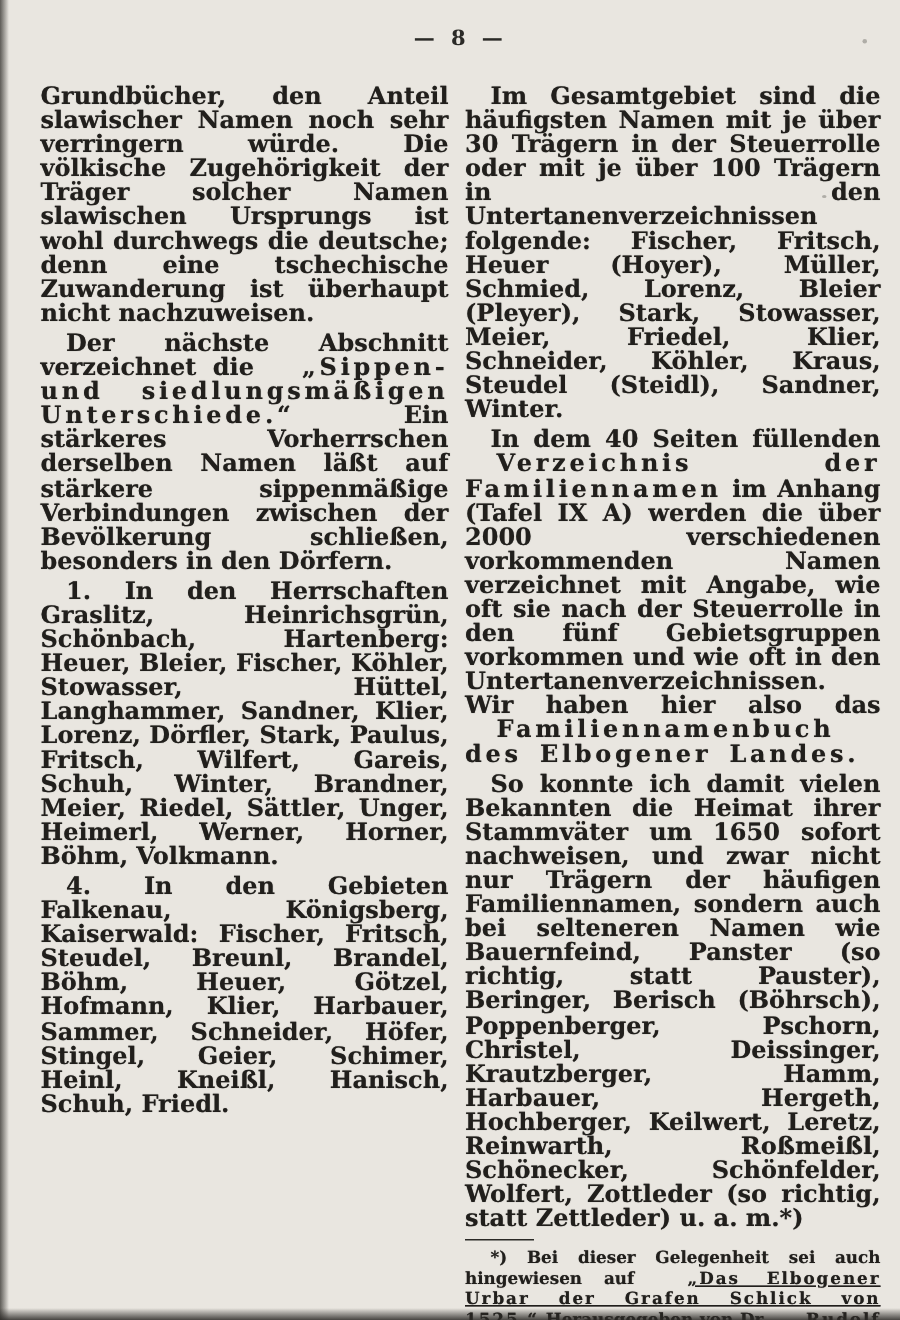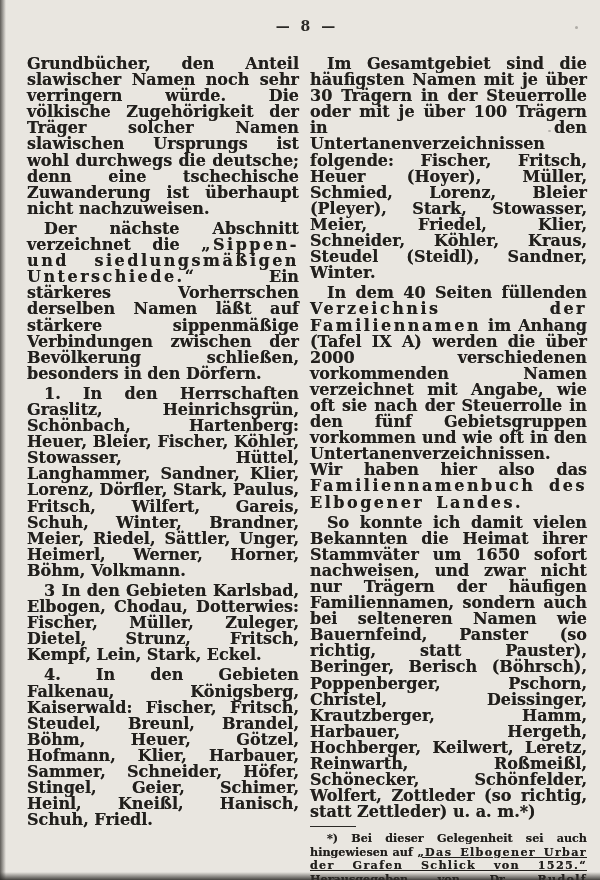--- a/index.html
+++ b/index.html
@@ -30,21 +30,21 @@
   .col.right{width:277px;}
   .para{
     margin:0 0 4px 0;
     font-size:16px;
     line-height:16.1px;
     font-weight:bold;
     text-align:justify;
     text-shadow:0 0 0.5px rgba(33,31,28,0.65);
   }
   .para.indent{text-indent:17px;}
-  .spaced{letter-spacing:2.5px;word-spacing:4px;}
+  .spaced{letter-spacing:2.5px;word-spacing:4px;margin-left:21px;}
   .footnote{margin-top:6px;}
   .fn-rule{
     width:46px;height:0;
     border-top:1.5px solid #2b2a27;
     margin:3px 0 5px 0;
   }
   .footnote .para{
     font-size:11.2px;
     line-height:13.4px;
     margin-bottom:0;
@@ -66,21 +66,20 @@
 </head>
 <body>
 
 <div class="page-inner">
   <div class="page-header">— 8 —</div>
   <div class="cols">
     <div class="col left" id="left-col">
         <p class="para"><span>Grundbücher, den Anteil slawischer Namen noch sehr verringern würde. Die völkische Zugehörigkeit der Träger solcher Namen slawischen Ursprungs ist wohl durchwegs die deutsche; denn eine tschechische Zuwanderung ist überhaupt nicht nachzuweisen.</span></p>
         <p class="para indent"><span>Der nächste Abschnitt verzeichnet die </span><span class="spaced">„Sippen- und siedlungsmäßigen Unterschiede.“</span><span> Ein stärkeres Vorherrschen derselben Namen läßt auf stärkere sippenmäßige Verbindungen zwischen der Bevölkerung schließen, besonders in den Dörfern.</span></p>
         <p class="para indent"><span>1. In den Herrschaften Graslitz, Heinrichsgrün, Schönbach, Hartenberg: Heuer, Bleier, Fischer, Köhler, Stowasser, Hüttel, Langhammer, Sandner, Klier, Lorenz, Dörfler, Stark, Paulus, Fritsch, Wilfert, Gareis, Schuh, Winter, Brandner, Meier, Riedel, Sättler, Unger, Heimerl, Werner, Horner, Böhm, Volkmann.</span></p>
-        <p class="para indent"><span>3 In den Gebieten Karlsbad, Elbogen, Chodau, Dotterwies: Fischer, Müller, Zuleger, Dietel, Strunz, Fritsch, Kempf, Lein, Stark, Eckel.</span></p>
         <p class="para indent"><span>4. In den Gebieten Falkenau, Königsberg, Kaiserwald: Fischer, Fritsch, Steudel, Breunl, Brandel, Böhm, Heuer, Götzel, Hofmann, Klier, Harbauer, Sammer, Schneider, Höfer, Stingel, Geier, Schimer, Heinl, Kneißl, Hanisch, Schuh, Friedl.</span></p>
       </div>
     <div class="col right">
       <div id="right-col">
           <p class="para indent"><span>Im Gesamtgebiet sind die häufigsten Namen mit je über 30 Trägern in der Steuerrolle oder mit je über 100 Trägern in den Untertanenverzeichnissen folgende: Fischer, Fritsch, Heuer (Hoyer), Müller, Schmied, Lorenz, Bleier (Pleyer), Stark, Stowasser, Meier, Friedel, Klier, Schneider, Köhler, Kraus, Steudel (Steidl), Sandner, Winter.</span></p>
           <p class="para indent"><span>In dem 40 Seiten füllenden </span><span class="spaced">Verzeichnis der Familiennamen</span><span> im Anhang (Tafel IX A) werden die über 2000 verschiedenen vorkommenden Namen verzeichnet mit Angabe, wie oft sie nach der Steuerrolle in den fünf Gebietsgruppen vorkommen und wie oft in den Untertanenverzeichnissen. Wir haben hier also das </span><span class="spaced">Familiennamenbuch des Elbogener Landes</span><span>.</span></p>
           <p class="para indent"><span>So konnte ich damit vielen Bekannten die Heimat ihrer Stammväter um 1650 sofort nachweisen, und zwar nicht nur Trägern der häufigen Familiennamen, sondern auch bei selteneren Namen wie Bauernfeind, Panster (so richtig, statt Pauster), Beringer, Berisch (Böhrsch), Poppenberger, Pschorn, Christel, Deissinger, Krautzberger, Hamm, Harbauer, Hergeth, Hochberger, Keilwert, Leretz, Reinwarth, Roßmeißl, Schönecker, Schönfelder, Wolfert, Zottleder (so richtig, statt Zettleder) u. a. m.*)</span></p>
         </div>
       <div class="footnote">
         <div class="fn-rule"></div>

